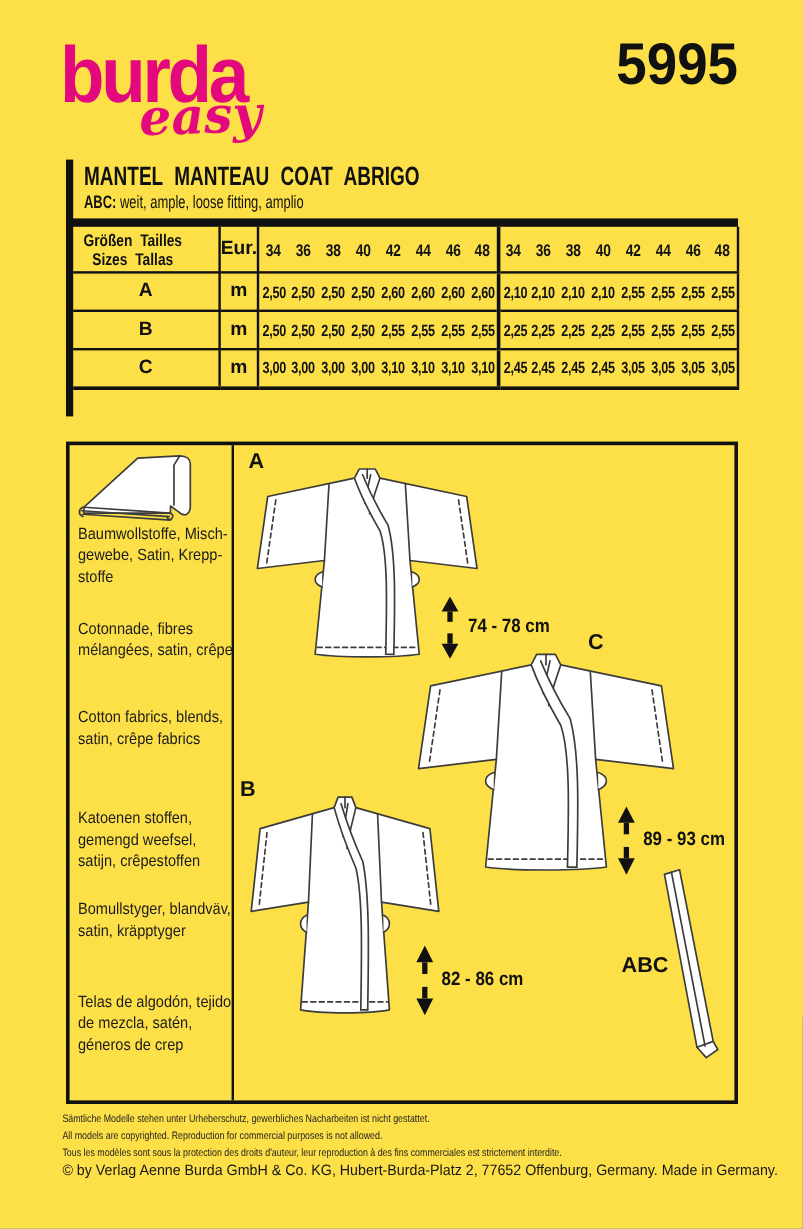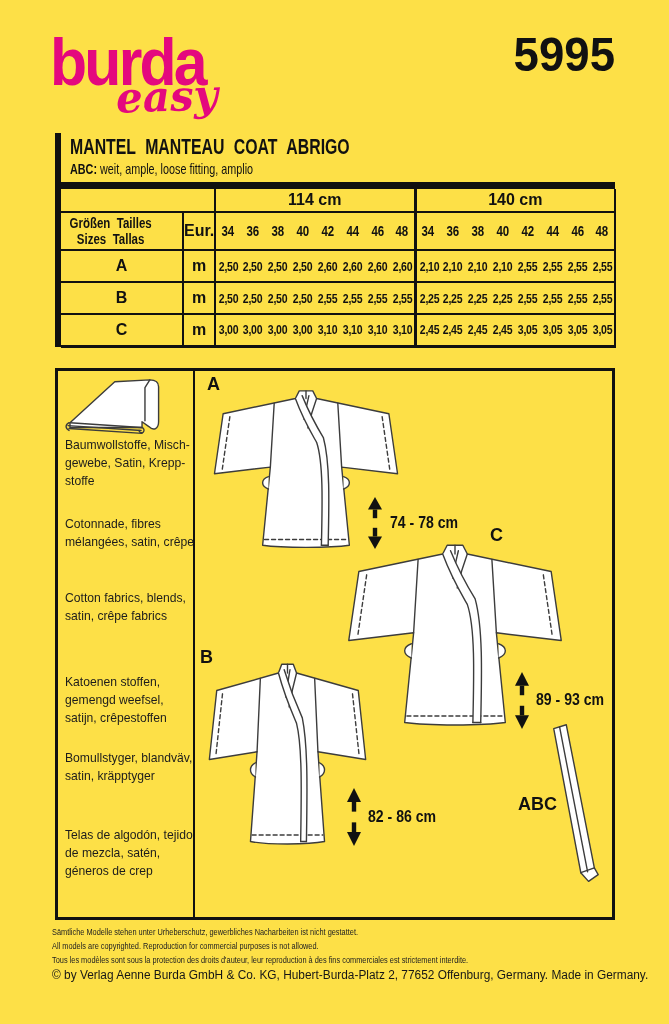--- a/index.html
+++ b/index.html
@@ -103,25 +103,20 @@
   <div class="abs abc-line"><b>ABC:</b><span> weit, ample, loose fitting, amplio</span></div>
   <div class="abs thick-bar"></div>
 
   <table class="yard">
     <colgroup>
       <col style="width:122px">
         <col style="width:32px">
       <col span="16" style="width:25px">
     </colgroup>
     <tbody>
-        <tr class="r1">
-      <td colspan="2"></td>
-      <td colspan="8" class="grp grp1">114 cm</td>
-      <td colspan="8" class="grp g2">140 cm</td>
-    </tr>
     <tr class="r2">
       <td class="lblc">
         <div class="hdr2">Größen Tailles</div>
         <div class="hdr2">Sizes Tallas</div>
       </td>
       <td class="eur"><span class="cond">Eur.</span></td>
       <td class="sz"><span class="cond">34</span></td>
       <td class="sz"><span class="cond">36</span></td>
       <td class="sz"><span class="cond">38</span></td>
       <td class="sz"><span class="cond">40</span></td>

